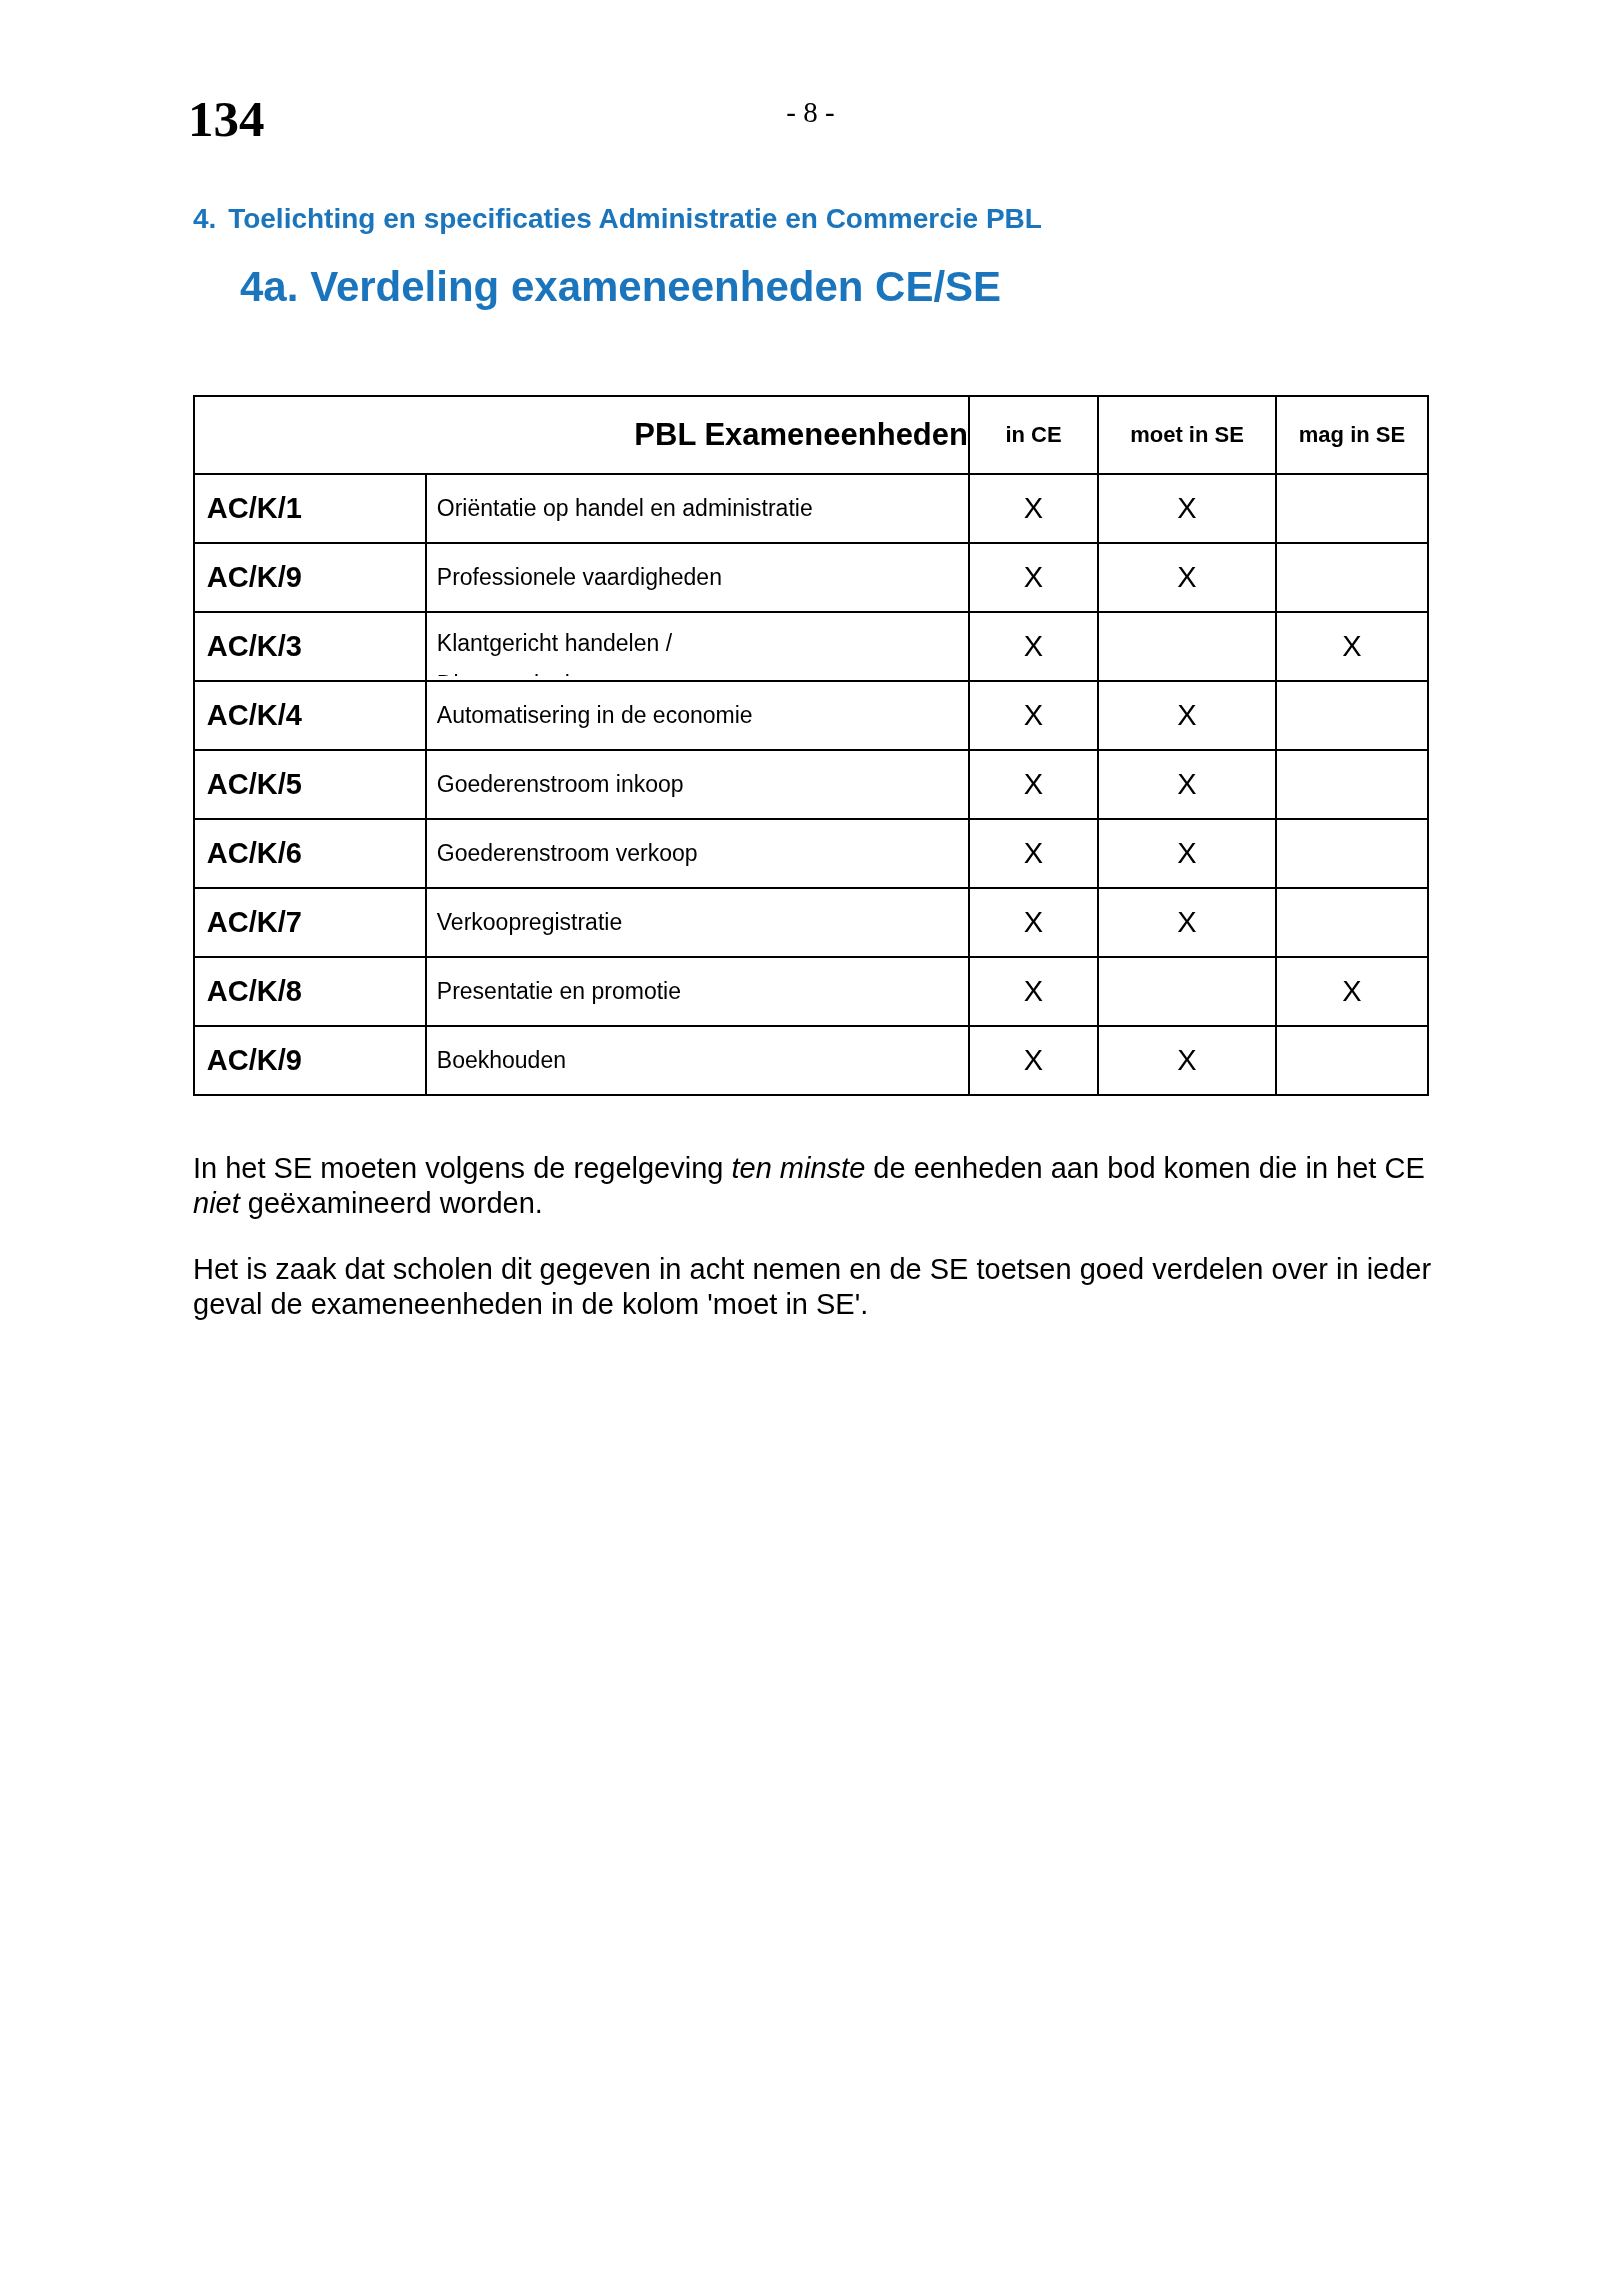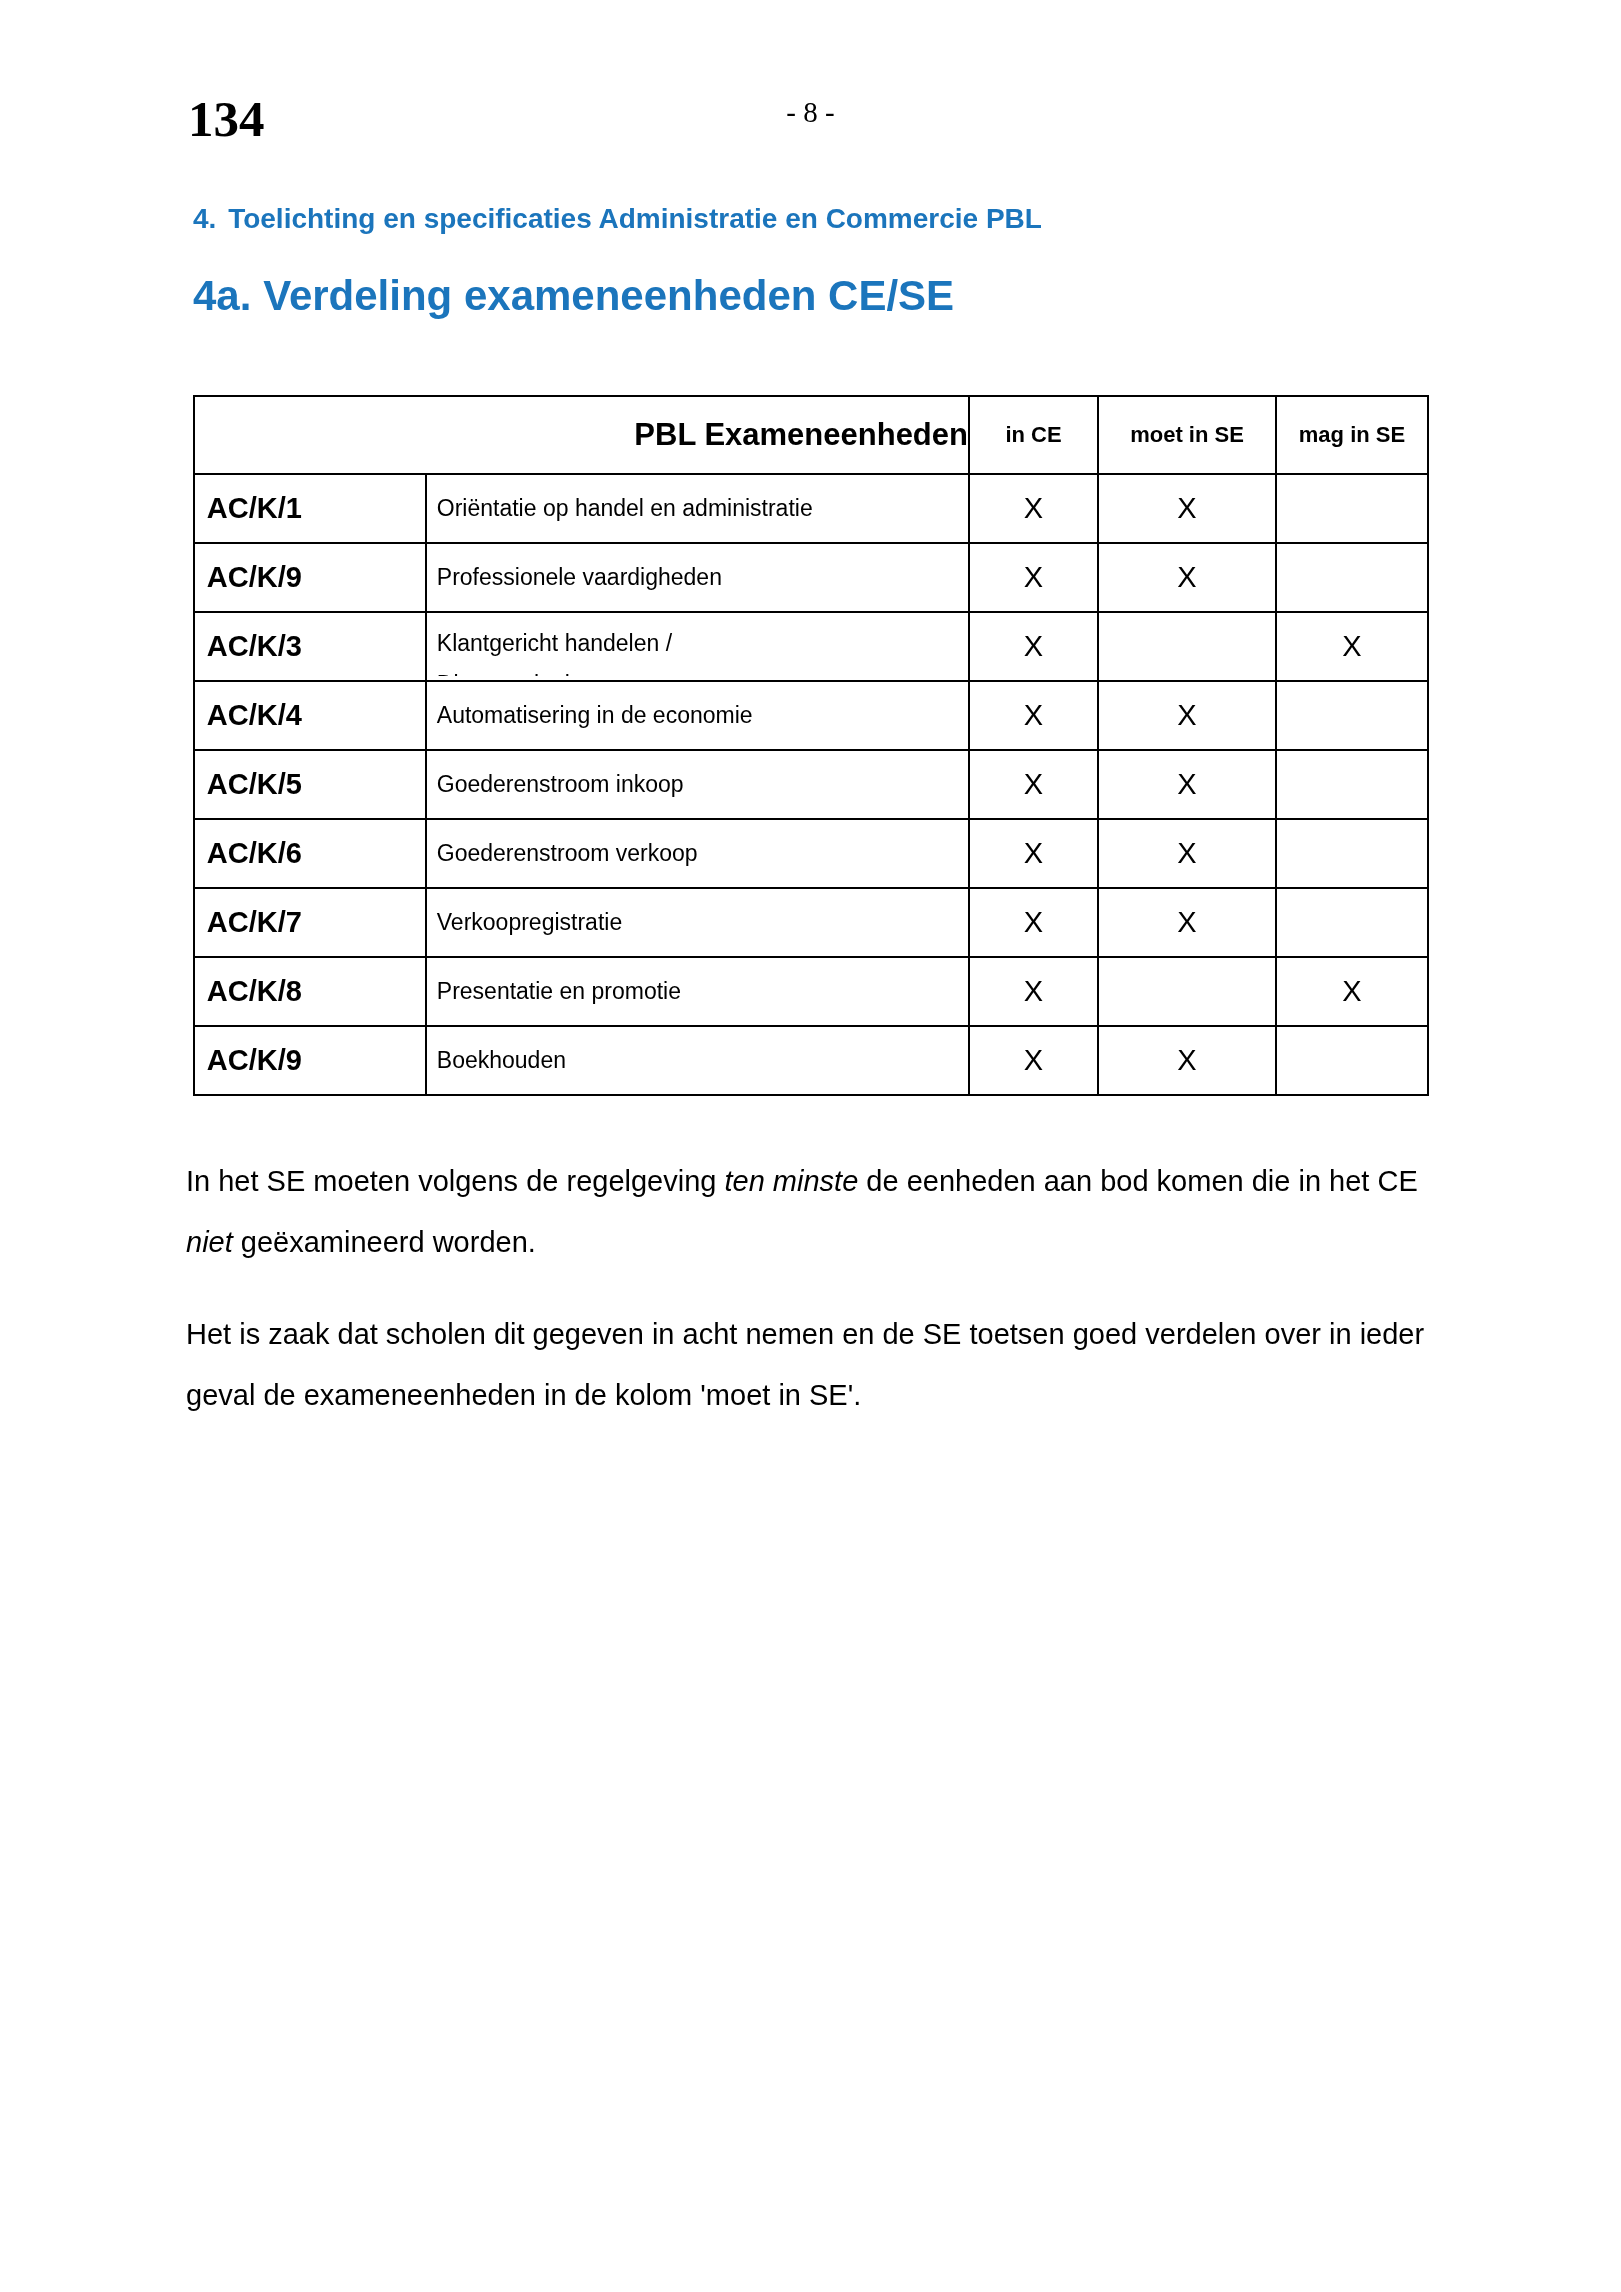--- a/index.html
+++ b/index.html
@@ -21,21 +21,21 @@
     text-align:center;
     font-family:"Liberation Serif", serif;
     font-size:29px; line-height:1;
   }
   .h1, .h2 {
     position:absolute; left:193px; margin:0;
     font-weight:bold; color:var(--accent,#1B75BC);
     line-height:1; white-space:nowrap;
   }
   .h1 { top:205px; font-size:28px; }
-  .h2 { top:275px; font-size:42px; }
+  .h2 { top:266px; font-size:42px;margin-left:47px; }
   .ht { margin-left:11.8px; }
 
   table.exam-table {
     position:absolute; left:193px; top:395px;
     border-collapse:collapse; table-layout:fixed;
     border:2.9px solid #000;
   }
   .exam-table th, .exam-table td {
     border:2px solid #000;
     border-top-width:2.9px; border-bottom-width:2.9px;
@@ -49,22 +49,22 @@
   td.desc  { font-size:23px; padding-left:9.8px; vertical-align:middle;margin-left:11px; }
   td.desc .line { display:block; line-height:43px; white-space:nowrap; }
   td.desc .l2 { display:none; }
   td.desc.two-line { vertical-align:top; }
   td.desc.two-line .clip { height:63px; overflow:hidden; padding-top:10px; box-sizing:border-box; }
   td.desc.two-line .line { line-height:41px; }
   td.desc.two-line .l2 { display:block; }
   td.mark { text-align:center; font-size:29px; vertical-align:middle; }
 
   .body-text {
-    position:absolute; left:186px; top:1151px; width:1247px;
-    font-size:29px; line-height:61px;
+    position:absolute; left:193px; top:1151px; width:1247px;
+    font-size:29px; line-height:35px;
   }
   .body-text p { margin:0; }
   .body-text p + p { margin-top:31px; }
   .it { font-style:italic; }
 </style>
 </head>
 <body>
 
 <div class="page">
 

